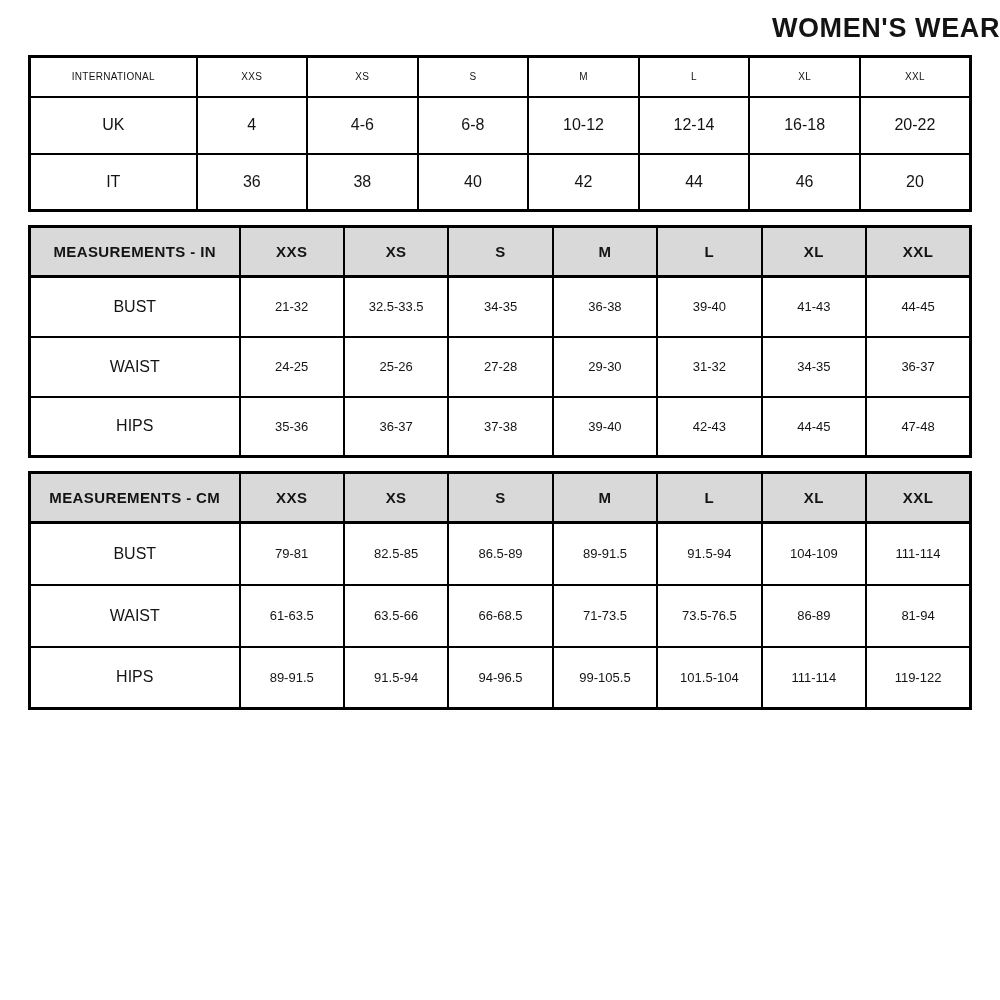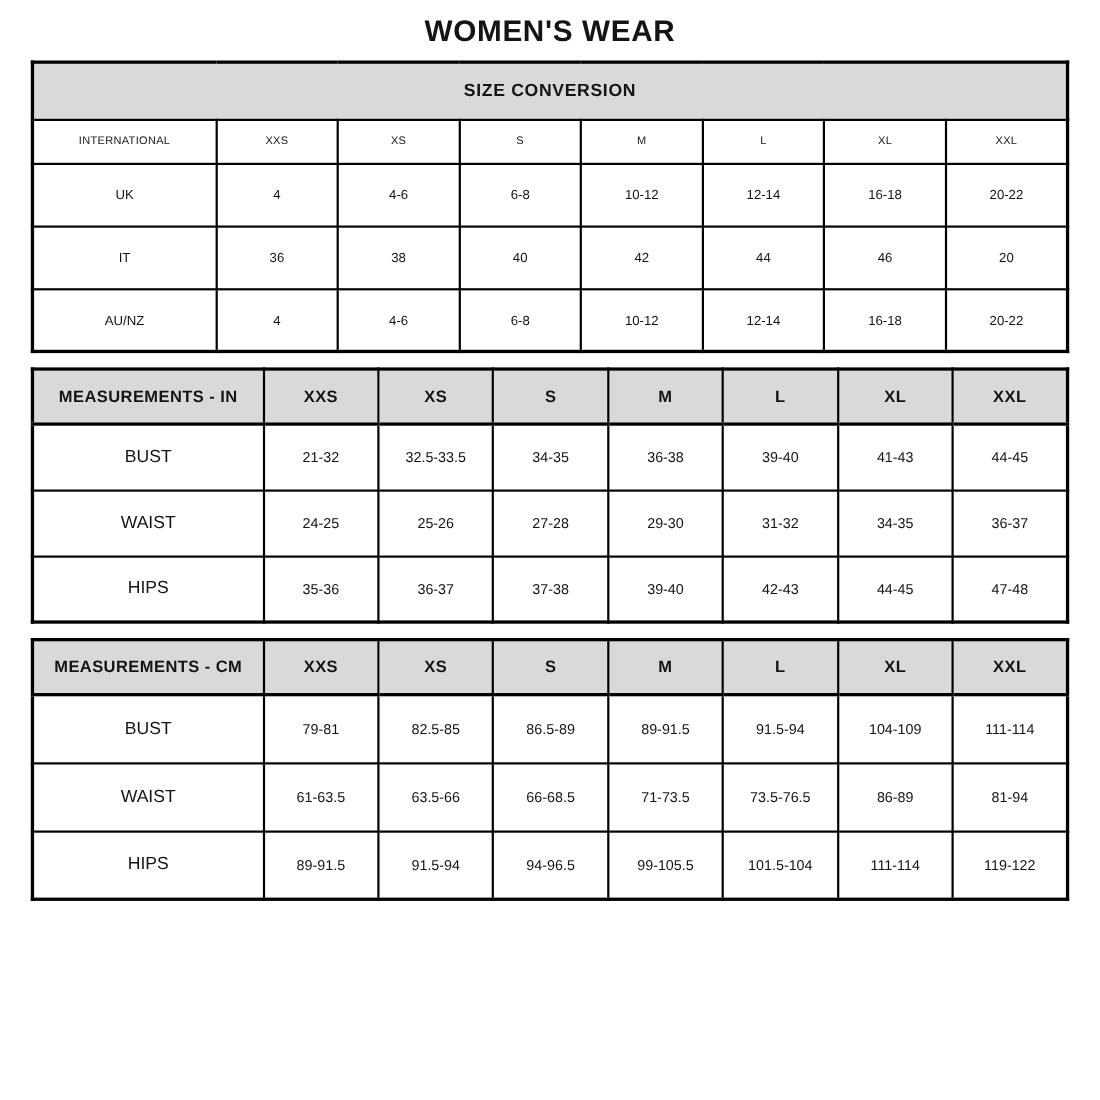--- a/index.html
+++ b/index.html
@@ -4,21 +4,21 @@
 <style>
   * { margin: 0; padding: 0; box-sizing: border-box; }
   html, body {
     width: 1000px; height: 1000px;
     background: #ffffff;
     color: #141414;
     font-family: "Liberation Sans", sans-serif;
     overflow: hidden;
   }
   .page-title {
-    text-align: center;
+    text-align: right;
     font-size: 27px;
     font-weight: 700;
     letter-spacing: 0.6px;
     padding: 13px 0 11px 0;
   }
   table.tbl {
     border-collapse: collapse;
     width: 944px;
     margin: 0 auto 13px auto;
     table-layout: fixed;
@@ -34,21 +34,21 @@
   .gray { background: #d9d9d9; }
 
   
   .t1 .caption-row td {
     height: 52px;
     font-size: 16px;
     font-weight: 700;
     letter-spacing: 0.6px;
   }
   .t1 .head-row td { height: 40px; font-size: 10px; letter-spacing: 0.3px; }
-  .t1 .data-row td { height: 57px; font-size: 12px; }
+  .t1 .data-row td { height: 57px; font-size: 16px; }
 
   
   .t2 .head-row td, .t3 .head-row td {
     height: 50px;
     font-size: 15px;
     font-weight: 700;
     letter-spacing: 0.4px;
     border-bottom-width: 3px;
   }
   .t2 .data-row td, .t3 .data-row td { height: 60px; font-size: 13px; }
@@ -59,23 +59,20 @@
 <body>
 
 <div class="page-title">WOMEN'S WEAR</div>
 
 <table class="tbl t1">
   <colgroup>
       <col style="width:167px">
       <col span="7">
     </colgroup>
   <tbody>
-      <tr class="caption-row">
-    <td colspan="8" class="gray">SIZE CONVERSION</td>
-  </tr>
   <tr class="head-row">
     <td>INTERNATIONAL</td>
     <td>XXS</td>
     <td>XS</td>
     <td>S</td>
     <td>M</td>
     <td>L</td>
     <td>XL</td>
     <td>XXL</td>
   </tr>
@@ -91,30 +88,20 @@
   </tr>
   <tr class="data-row">
     <td class="row-label">IT</td>
     <td>36</td>
     <td>38</td>
     <td>40</td>
     <td>42</td>
     <td>44</td>
     <td>46</td>
     <td>20</td>
-  </tr>
-  <tr class="data-row">
-    <td class="row-label">AU/NZ</td>
-    <td>4</td>
-    <td>4-6</td>
-    <td>6-8</td>
-    <td>10-12</td>
-    <td>12-14</td>
-    <td>16-18</td>
-    <td>20-22</td>
   </tr>
 </tbody>
   </table>
 
 <table class="tbl t2">
   <colgroup>
       <col style="width:210px">
       <col span="7">
     </colgroup>
   <tbody>

